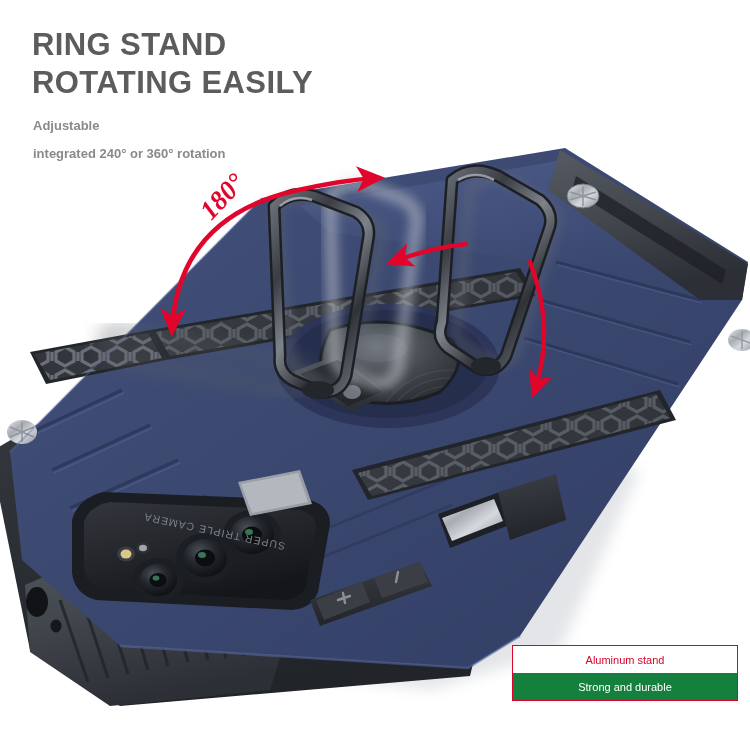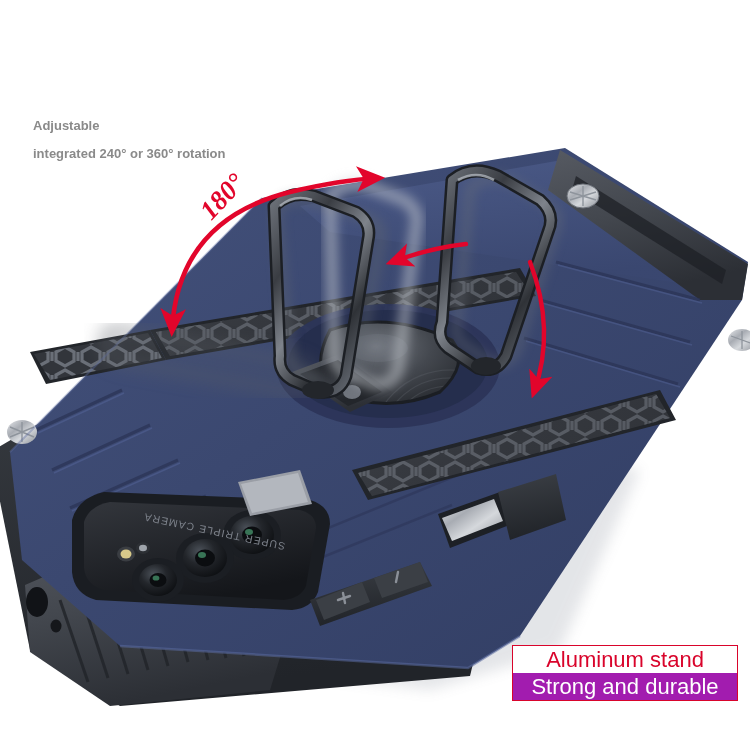--- a/index.html
+++ b/index.html
@@ -26,23 +26,23 @@
   #lab180{left:205px;top:200px;font-size:27px;transform:rotate(-47deg);
           transform-origin:left center;font-style:italic;}
   #lab360{left:468px;top:236px;font-size:27px;transform:rotate(-7deg);
           transform-origin:left center;font-style:italic;}
 
   
   #badge{position:absolute;left:512px;top:645px;width:226px;height:56px;
          z-index:45;border:1.5px solid #d9042b;box-sizing:border-box;
          display:flex;flex-direction:column;background:#fff;}
   #badge .row{flex:1;display:flex;align-items:center;justify-content:center;
-              font-size:22px;white-space:nowrap;}
+              font-size:11px;white-space:nowrap;}
   #badge .row.top{background:#ffffff;color:#d9042b;}
-  #badge .row.bot{background:#a21caf;color:#ffffff;}
+  #badge .row.bot{background:#15803d;color:#ffffff;}
 </style>
 </head>
 <body>
 
 <div id="stage">
 
   <svg id="photo" viewBox="0 0 750 750">
     <defs>
       <linearGradient id="navyMain" x1="0" y1="0" x2="1" y2="1">
         <stop offset="0" stop-color="#44527c"></stop>
@@ -363,20 +363,24 @@
 
     <g>
       <path d="M 466 244 Q 430 248 392 262" fill="none" stroke="#e2052b" stroke-width="4.4" stroke-linecap="round" marker-end="url(#ah)"></path>
     </g>
 
     <g>
       <path d="M 530 262 Q 556 330 534 392" fill="none" stroke="#e2052b" stroke-width="4.4" stroke-linecap="round" marker-end="url(#ah)"></path>
     </g>
   </svg>
 
+  <div class="head-wrap">
+    <p class="h1">RING STAND</p>
+    <p class="h1">ROTATING EASILY</p>
+  </div>
   <div class="sub-wrap">
     <p class="sub">Adjustable</p>
     <p class="sub">integrated 240° or 360° rotation</p>
   </div>
 
   <div class="ann-label" id="lab180">180°</div>
   <div class="ann-label" id="lab360">360°</div>
 
   <div id="badge">
     <div class="row top">Aluminum stand</div>

